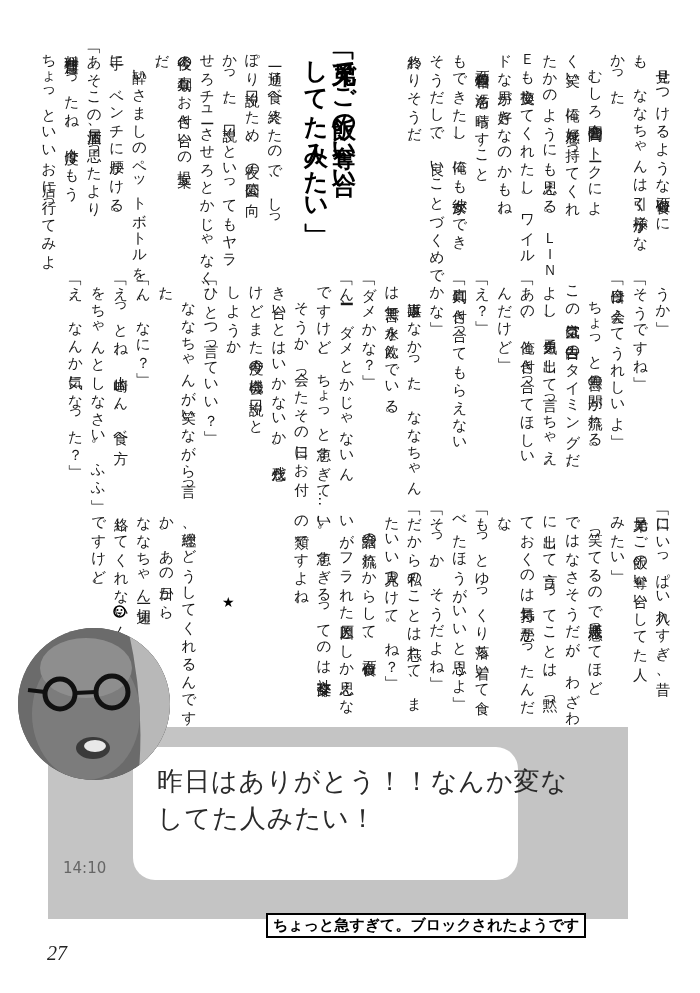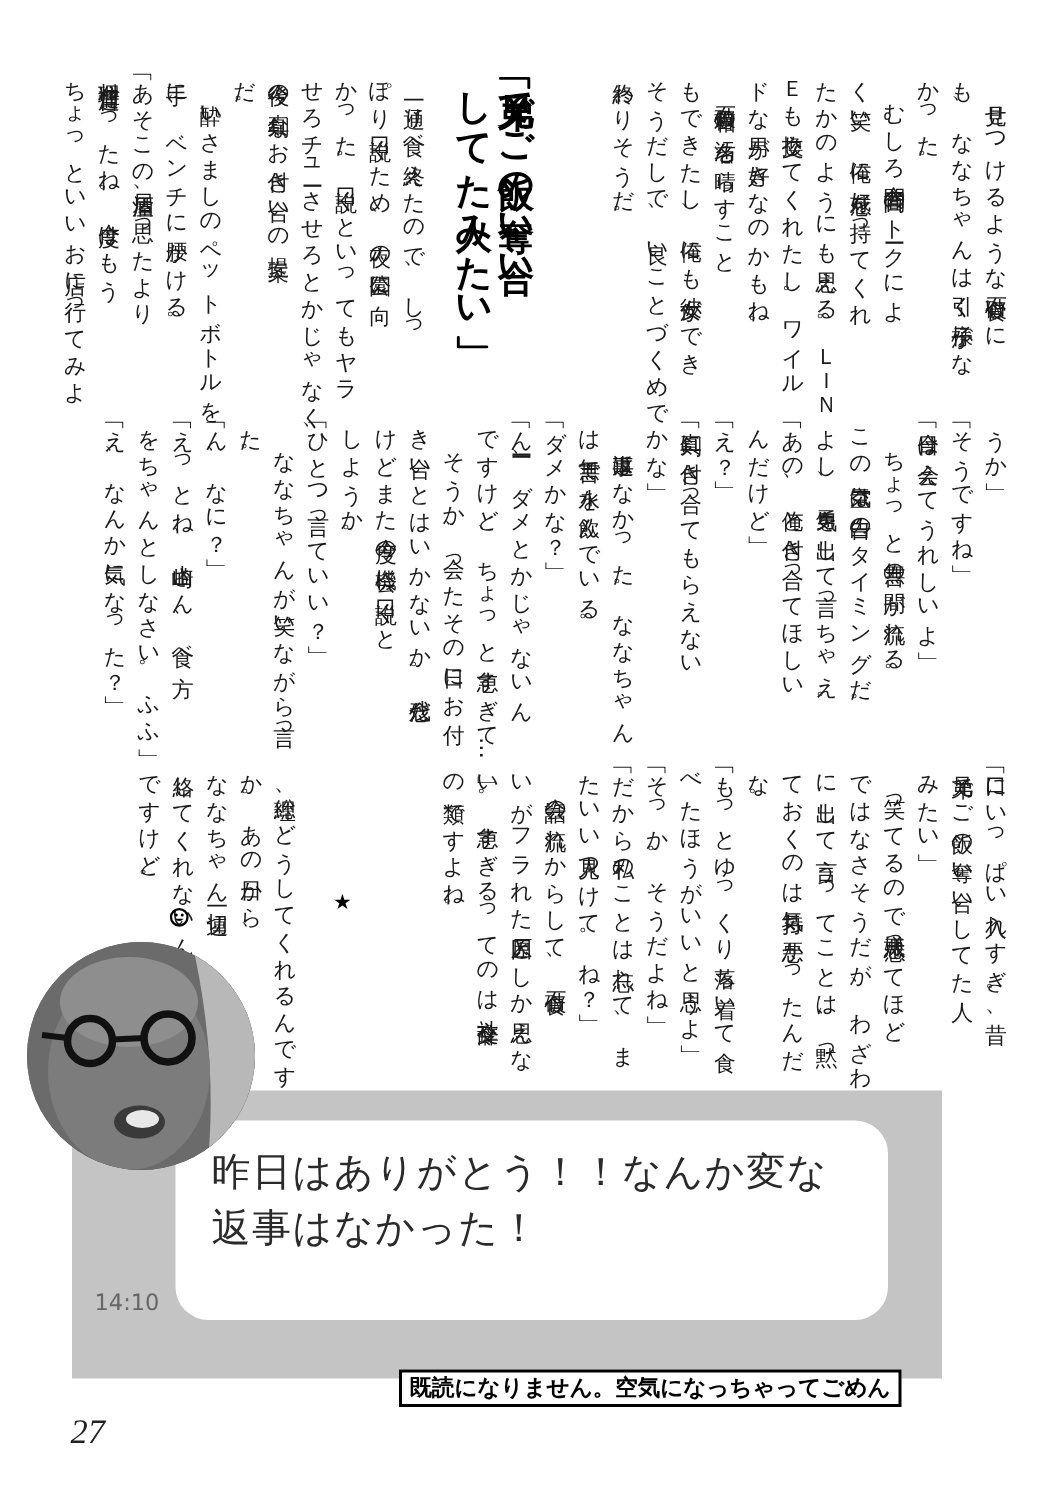--- a/index.html
+++ b/index.html
@@ -41,22 +41,22 @@
 
   
   .line-panel {
     position: absolute;
     left: 48px; top: 727px;
     width: 580px; height: 192px;
     background: #c4c4c4;
   }
   .line-bubble {
     position: absolute;
-    left: 117px; top: 747px;
-    width: 475px; height: 133px;
+    left: 133px; top: 747px;
+    width: 385px; height: 133px;
     background: #ffffff;
     border-radius: 22px;
     padding: 16px 0 0 24px;
     font-family: Liberation Serif, serif;
     font-size: 26px;
     line-height: 37px;
     color: #2a2a2a;
     letter-spacing: 1px;
   }
   .line-bubble span { display: block; white-space: nowrap; }
@@ -86,21 +86,21 @@
     font-size: 15px;
     line-height: 19px;
     color: #000;
     white-space: nowrap;
   }
   .page-number {
     position: absolute;
     left: 47px; top: 942px;
     font-family: "Liberation Serif", "DejaVu Serif", serif;
     font-style: italic;
-    font-size: 23px;
+    font-size: 20px;
     color: #222;
   }
 </style>
 </head>
 <body>
 
 <div class="tier" style="right:26px; top:44px; height:208px;">
   <p class="indent">見せつけるような石破食いに</p>
   <p>も、ななちゃんは引く様子がな</p>
   <p>かった。</p>
@@ -197,34 +197,34 @@
 <svg class="smile-icon" style="left:113px; top:605px;" viewBox="0 0 13 13">
   <circle cx="6.5" cy="6.5" r="5.5" fill="none" stroke="#000" stroke-width="1.5"></circle>
   <circle cx="4.5" cy="5" r="1" fill="#000"></circle>
   <circle cx="8.5" cy="5" r="1" fill="#000"></circle>
   <path d="M3.5 7.5 Q6.5 10.5 9.5 7.5" fill="#000"></path>
 </svg>
 
 <div class="line-panel"></div>
 <div class="line-bubble">
   <span>昨日はありがとう！！なんか変な</span>
-  <span>返事はなかった！</span>
+  <span>してた人みたい！</span>
 </div>
 <div class="line-time">14:10</div>
 
 <div class="avatar">
   <svg width="152" height="152" viewBox="0 0 152 152">
     <rect x="0" y="0" width="152" height="152" fill="#6b6b6b"></rect>
     <path d="M110 0 L152 0 L152 152 L120 152 Q128 80 110 0 Z" fill="#b8b8b8"></path>
     <ellipse cx="68" cy="86" rx="54" ry="66" fill="#7c7c7c"></ellipse>
     <ellipse cx="68" cy="40" rx="46" ry="30" fill="#8e8e8e"></ellipse>
     <circle cx="42" cy="66" r="15" fill="none" stroke="#111" stroke-width="5"></circle>
     <circle cx="94" cy="64" r="16" fill="none" stroke="#111" stroke-width="5"></circle>
     <line x1="57" y1="65" x2="78" y2="64" stroke="#111" stroke-width="4"></line>
     <line x1="10" y1="62" x2="27" y2="64" stroke="#111" stroke-width="4"></line>
     <ellipse cx="75" cy="120" rx="17" ry="11" fill="#3a3a3a"></ellipse>
     <ellipse cx="77" cy="118" rx="11" ry="6" fill="#e8e8e8"></ellipse>
   </svg>
 </div>
 
-<div class="caption">既読になりません。空気になっちゃってごめん</div>
+<div class="caption">ちょっと急すぎて。ブロックされたようです</div>
 
 <div class="page-number">27</div>
 
 </body></html>

